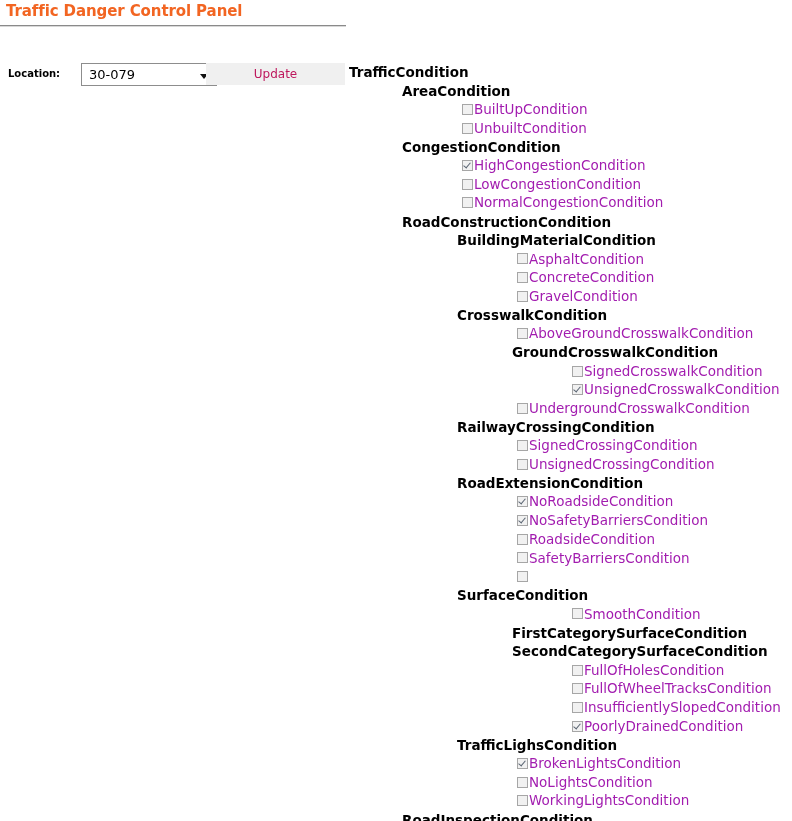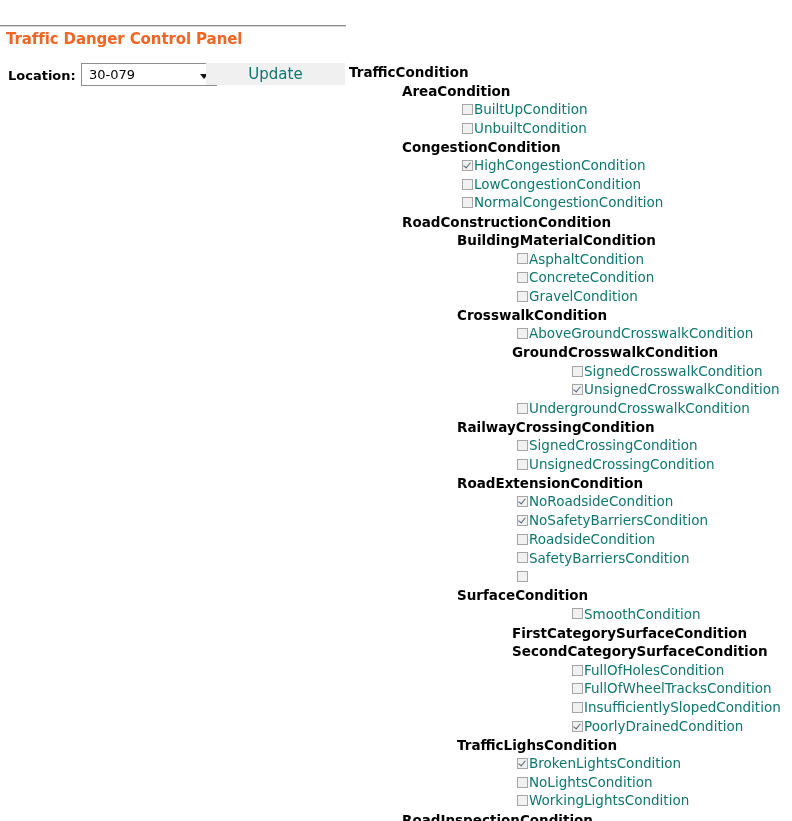--- a/index.html
+++ b/index.html
@@ -21,21 +21,20 @@
   #page-title {
     position: absolute;
     left: 6px;
     top: 2px;
     font-family: "DejaVu Sans", "Liberation Sans", sans-serif;
     font-size: 15px;
     font-weight: bold;
     color: #F26522;
     letter-spacing: -0.1px;
     white-space: nowrap;
-    margin-top: 28px;
   }
   #title-rule {
     position: absolute;
     left: 0px;
     top: 25px;
     width: 346px;
     height: 0;
     border-top: 1px solid #8a8a8a;
     border-bottom: 1px solid #d8d8d8;
   }
@@ -45,21 +44,21 @@
     position: absolute;
     left: 0px;
     top: 62px;
     height: 28px;
     width: 350px;
   }
   #location-label {
     position: absolute;
     left: 8px;
     top: 6px;
-    font-size: 13px;
+    font-size: 10px;
     font-weight: bold;
     color: #000;
     white-space: nowrap;
   }
   #location-select {
     position: absolute;
     left: 81px;
     top: 1px;
     width: 136px;
     height: 23px;
@@ -88,22 +87,22 @@
   }
   #update-button {
     position: absolute;
     left: 206px;
     top: 1px;
     width: 139px;
     height: 22px;
     background: #f0f0f0;
     border: none;
     font-family: "DejaVu Sans", "Liberation Sans", sans-serif;
-    font-size: 15px;
-    color: #0f766e;
+    font-size: 12px;
+    color: #be185d;
     text-align: center;
     line-height: 22px;
     cursor: default;
   }
 
   
   #condition-tree {
     position: absolute;
     left: 0;
     top: 63px;
@@ -114,21 +113,21 @@
     height: 18.7px;
     white-space: nowrap;
     line-height: 18.7px;
   }
   .tree-row.node-row {
     font-weight: bold;
     color: #000000;
     font-size: 13.5px;
   }
   .tree-row.leaf-row {
-    color: #0f766e;
+    color: #a21caf;
     font-size: 13.5px;
     font-weight: normal;
   }
   .node-label {
     display: inline-block;
     vertical-align: top;
   }
   .cb {
     display: inline-block;
     width: 11px;

